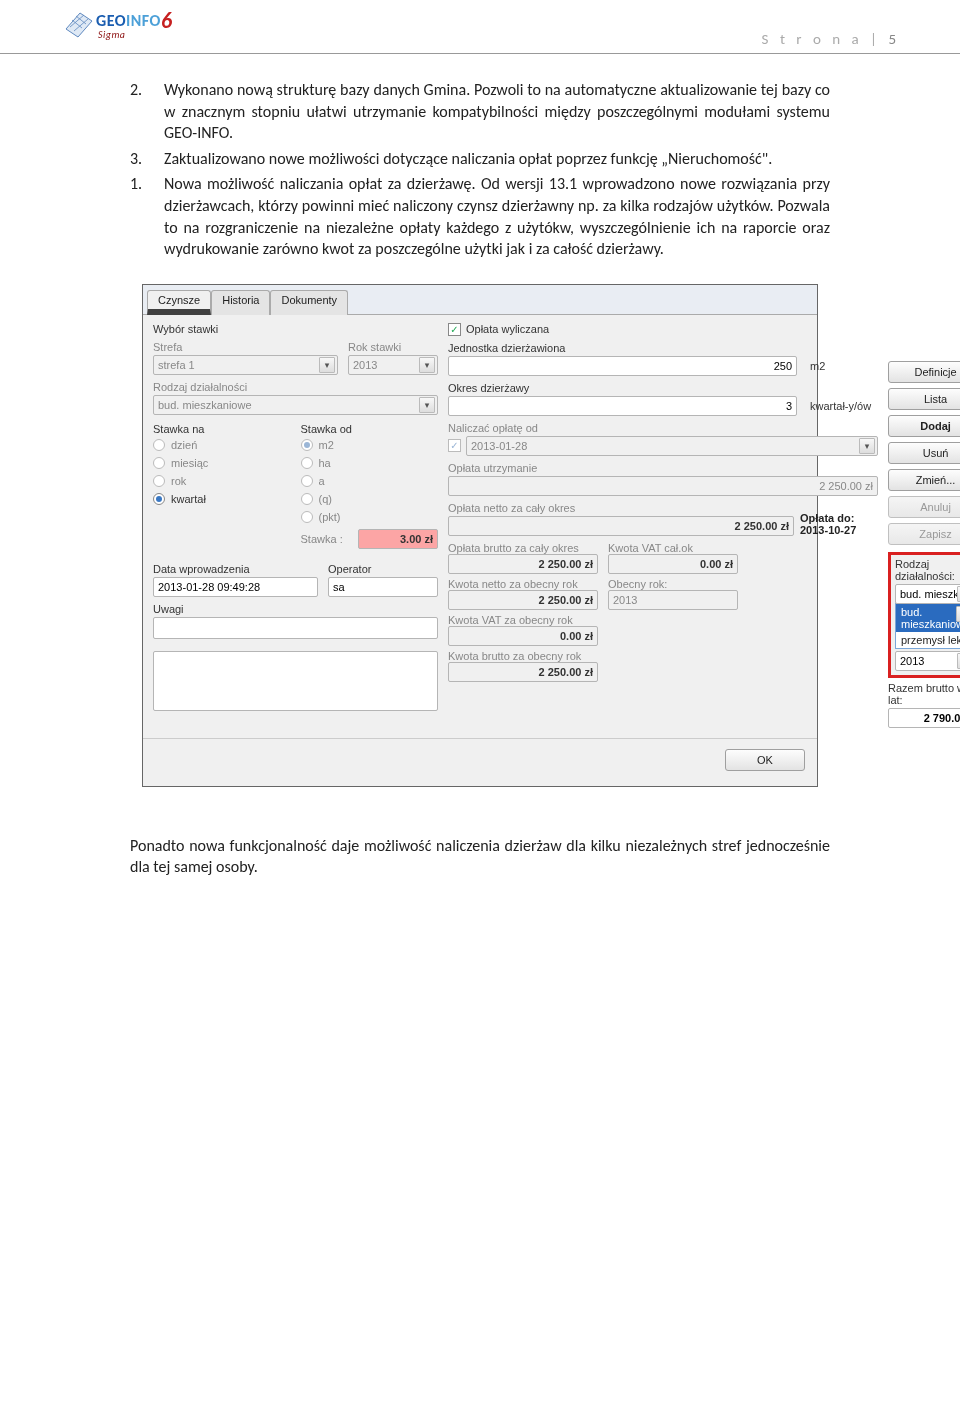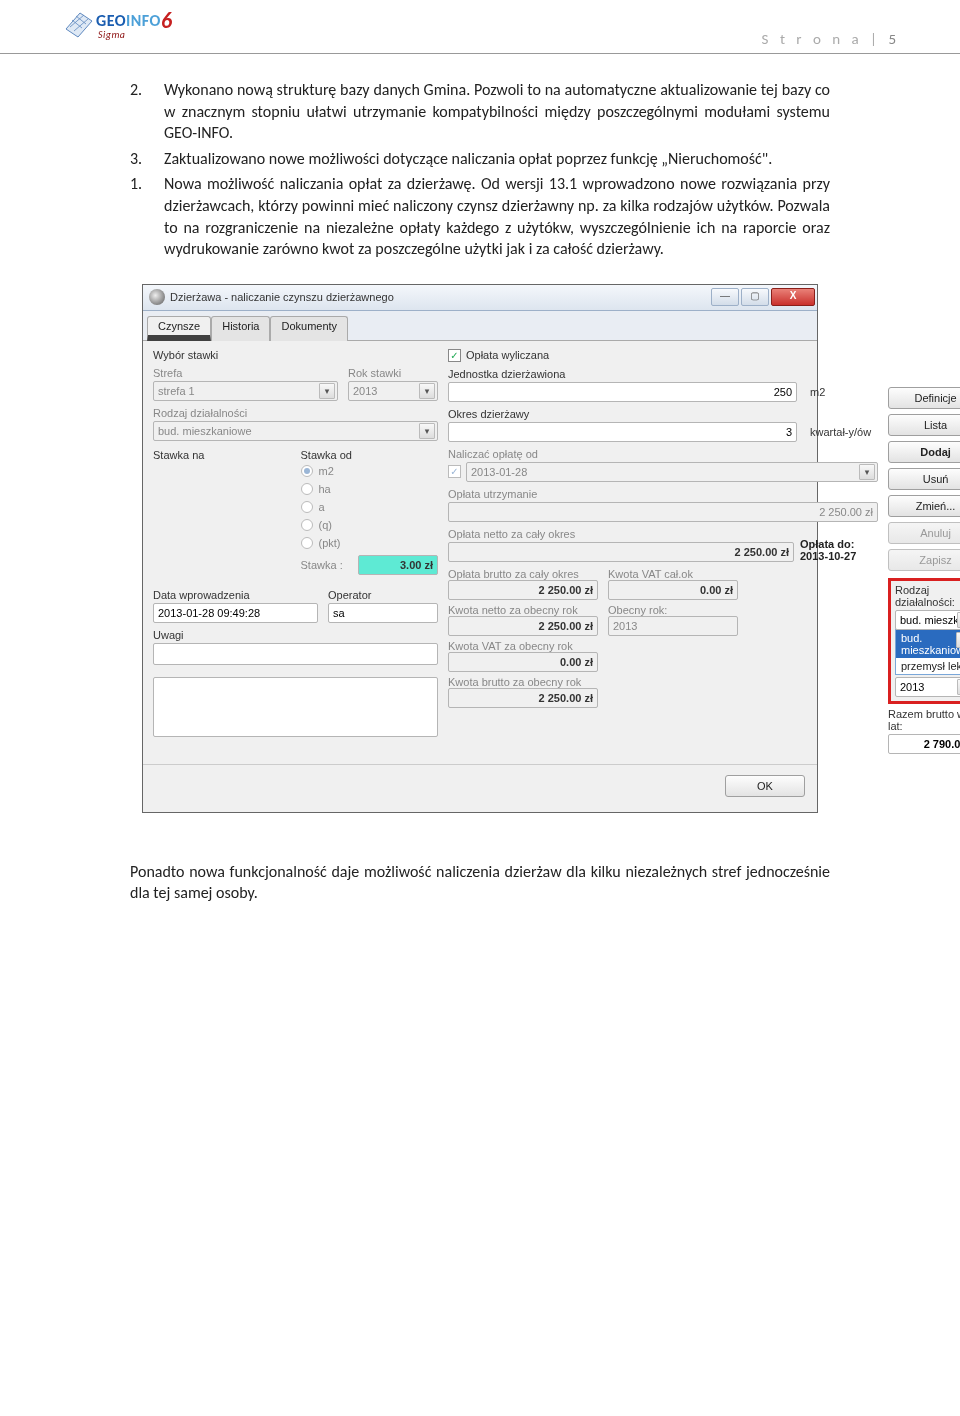--- a/index.html
+++ b/index.html
@@ -299,29 +299,20 @@
     <div class="t">Zaktualizowano nowe możliwości dotyczące naliczania opłat poprzez funkcję „Nieruchomość".</div>
   </div>
 
 
   <div class="list-num">
     <div class="n">1.</div>
     <div class="t">Nowa możliwość naliczania opłat za dzierżawę. Od wersji 13.1 wprowadzono nowe rozwiązania przy dzierżawcach, którzy powinni mieć naliczony czynsz dzierżawny np. za kilka rodzajów użytków. Pozwala to na rozgraniczenie na niezależne opłaty każdego z użytókw, wyszczególnienie ich na raporcie oraz wydrukowanie zarówno kwot za poszczególne użytki jak i za całość dzierżawy.</div>
   </div>
 
   <div class="screenshot-wrap">
-    <div class="titlebar">
-      <span class="app-icon"></span>
-      <span class="title">Dzierżawa - naliczanie czynszu dzierżawnego</span>
-      <div class="win-btns">
-        <div class="win-btn">—</div>
-        <div class="win-btn">▢</div>
-        <div class="win-btn close">X</div>
-      </div>
-    </div>
 
     <div class="tabbar">
       <div class="tab active">Czynsze</div>
       <div class="tab">Historia</div>
       <div class="tab">Dokumenty</div>
     </div>
 
     <div class="form-body">
       <div class="cols">
 
@@ -338,20 +329,38 @@
               <div class="sel"><input class="inp dis" readonly="" value="2013" style=""></div>
             </div>
           </div>
 
           <span class="lbl gray" style="margin-top:6px">Rodzaj działalności</span>
           <div class="sel"><input class="inp dis" readonly="" value="bud. mieszkaniowe" style=""></div>
 
           <div class="row2" style="margin-top:8px">
             <div>
               <span class="lbl">Stawka na</span>
+              <div class="radios gray">
+                <div class="radio-line">
+                    <span class="radio-dot dis"></span>
+                    <span>dzień</span>
+                  </div>
+                <div class="radio-line">
+                    <span class="radio-dot dis"></span>
+                    <span>miesiąc</span>
+                  </div>
+                <div class="radio-line">
+                    <span class="radio-dot dis"></span>
+                    <span>rok</span>
+                  </div>
+                <div class="radio-line" style="color:#333">
+                    <span class="radio-dot on"></span>
+                    <span>kwartał</span>
+                  </div>
+              </div>
             </div>
             <div>
               <span class="lbl">Stawka od</span>
               <div class="radios gray">
                 <div class="radio-line">
                     <span class="radio-dot dis on"></span>
                     <span>m2</span>
                   </div>
                 <div class="radio-line">
                     <span class="radio-dot dis"></span>
@@ -365,21 +374,21 @@
                     <span class="radio-dot dis"></span>
                     <span>(q)</span>
                   </div>
                 <div class="radio-line">
                     <span class="radio-dot dis"></span>
                     <span>(pkt)</span>
                   </div>
               </div>
               <div class="stawka-val">
                 <span>Stawka :</span>
-                <input class="inp dis ra bold" style="color: rgb(51, 51, 51); background: #5eead4;" readonly="" value="3.00 zł">
+                <input class="inp dis ra bold" style="color: rgb(51, 51, 51); background: #fca5a5;" readonly="" value="3.00 zł">
               </div>
             </div>
           </div>
 
           <div class="row2" style="margin-top:14px">
             <div>
               <span class="lbl">Data wprowadzenia</span>
               <input class="inp" value="2013-01-28 09:49:28" style="">
             </div>
             <div style="flex:0 0 110px">

